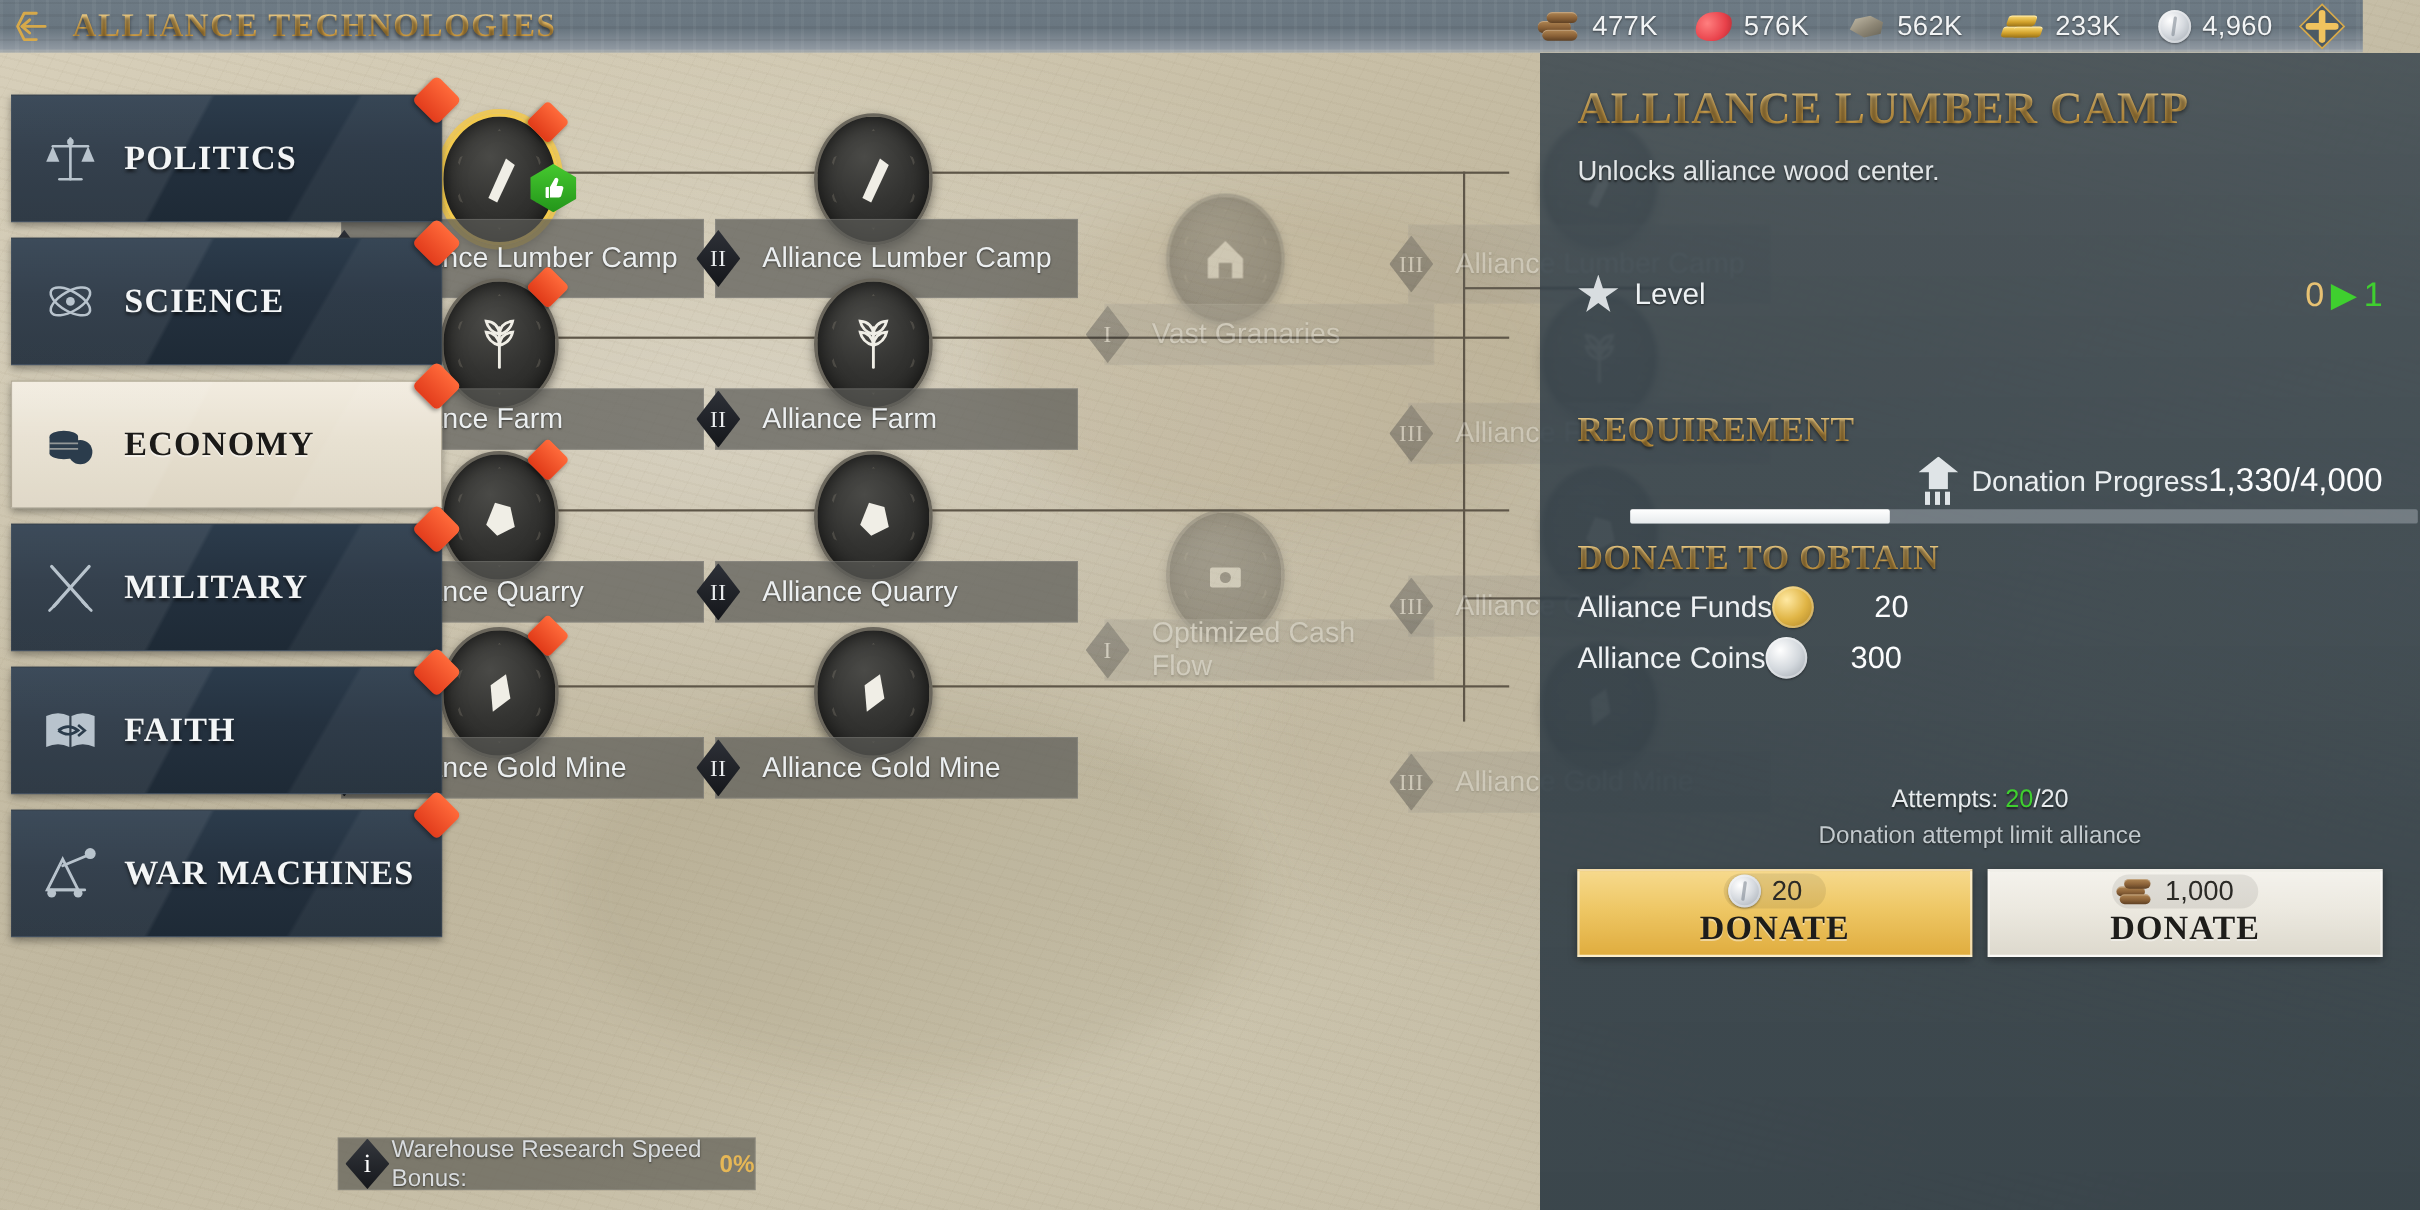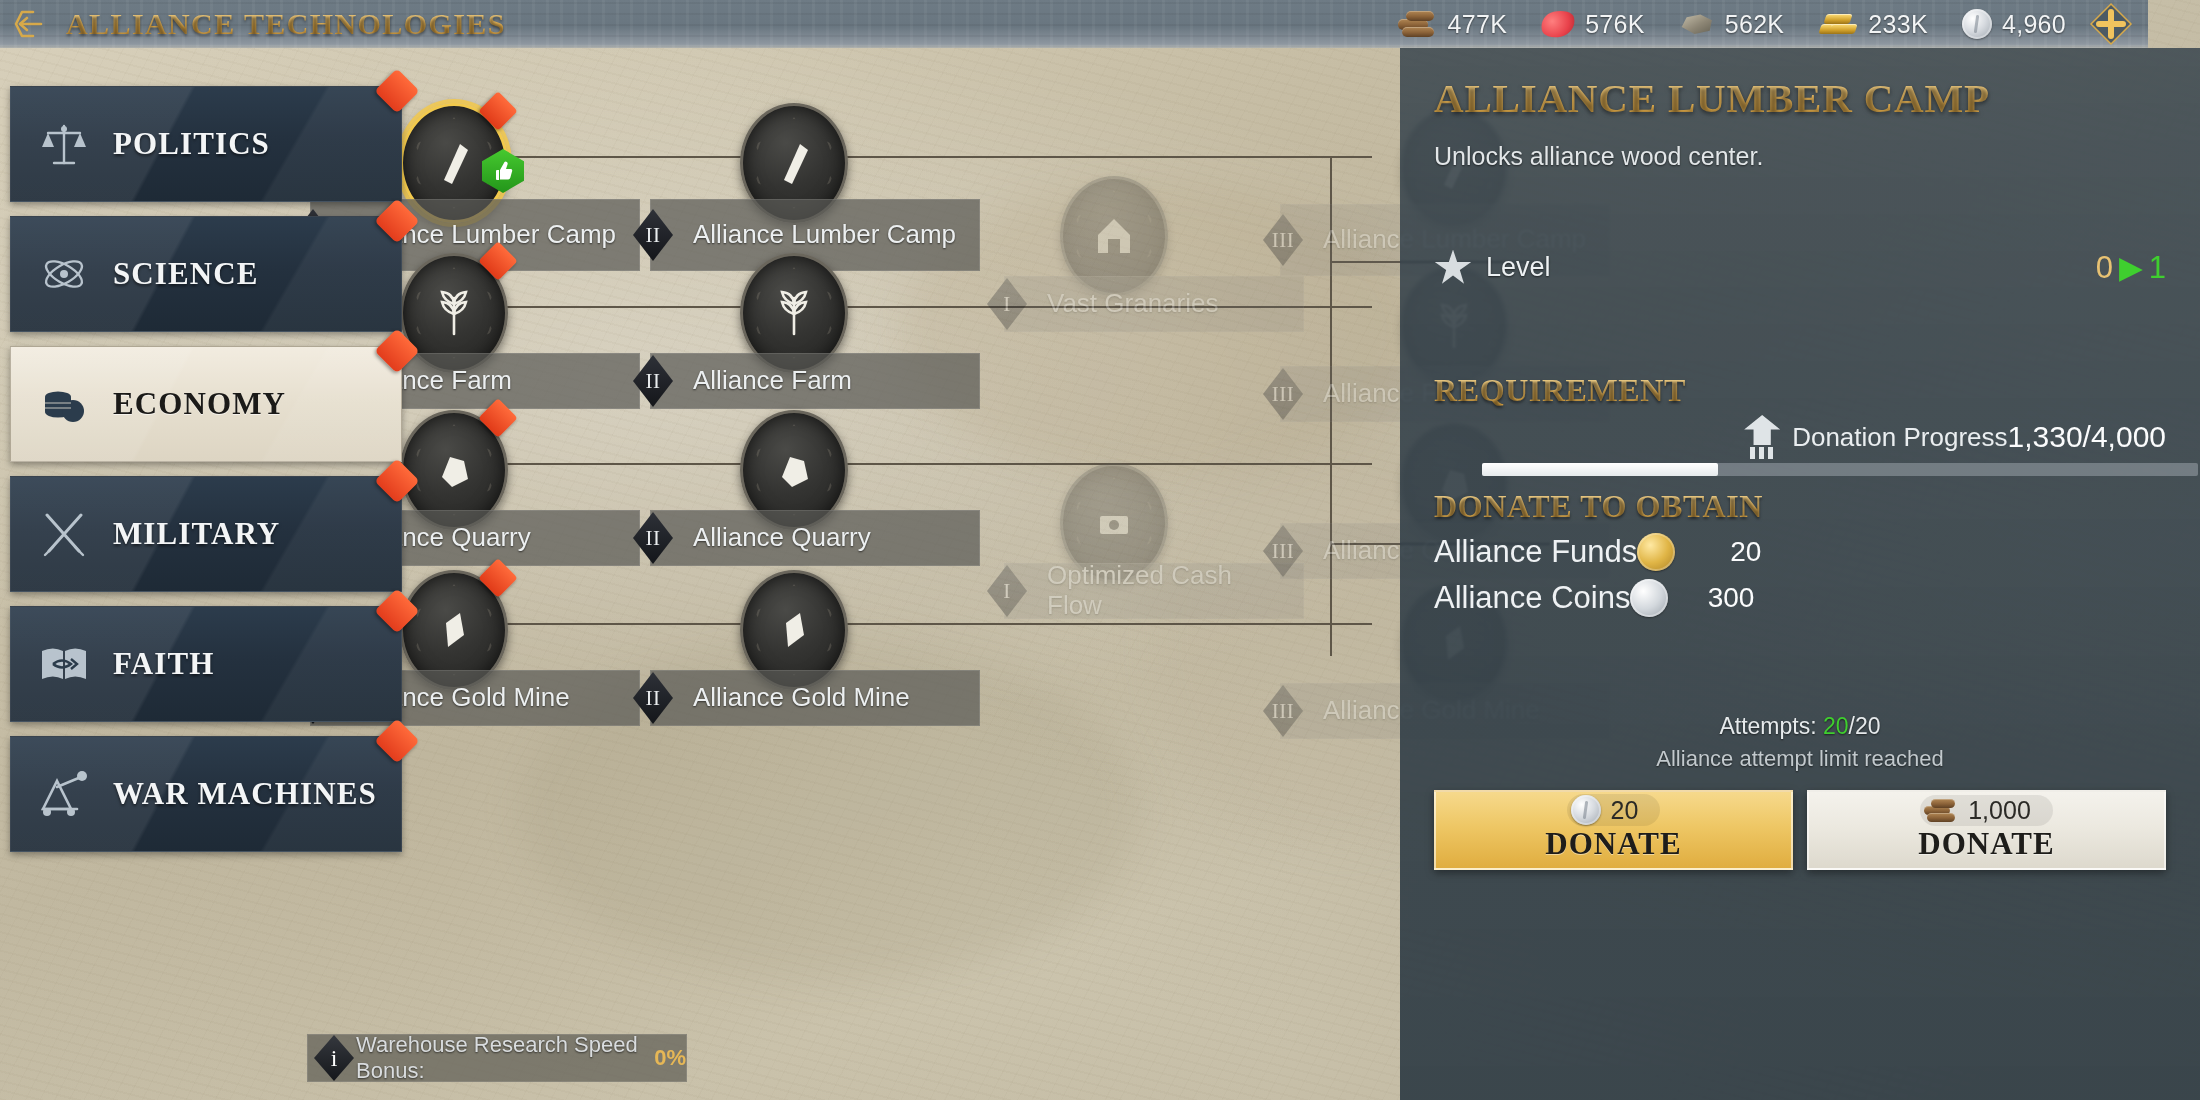--- a/index.html
+++ b/index.html
@@ -198,21 +198,21 @@
     clip-path:polygon(50% 0,100% 48%,74% 48%,74% 100%,26% 100%,26% 48%,0 48%);}
   .uparrow:after{content:"";position:absolute;left:6px;bottom:0;width:24px;height:12px;
     background:repeating-linear-gradient(90deg,#dfe4e7 0 5px,rgba(0,0,0,0) 5px 9px);}
   .reqrow .lbl{color:#eaeef0;font-size:26px;}
   .reqrow .val{color:#fbfcfd;font-size:30px;}
   .bar-track{margin:4px 0 0 48px;height:13px;background:rgba(155,163,170,.55);border-radius:2px;position:relative;width:716px;}
   .bar-fill{position:absolute;left:0;top:0;bottom:0;background:linear-gradient(180deg,#ffffff,#e6eaec);border-radius:2px;}
 
   .sect2{margin-top:12px;}
   .costrow{display:flex;align-items:center;margin-top:8px;}
-  .costrow .lbl{color:#eef1f3;font-size:31px;}
+  .costrow .lbl{color:#eef1f3;font-size:27px;}
   .costrow .cicon{width:38px;height:38px;margin:0 16px 0 0;flex:none;}
   .costrow .val{color:#fbfcfd;font-size:28px;min-width:70px;text-align:right;}
   .coin-gold{border-radius:50%;background:radial-gradient(circle at 35% 32%,#ffe9a3,#e0b546 50%,#a87d22);
     box-shadow:inset 0 0 0 2px rgba(255,255,255,.25),0 1px 2px rgba(0,0,0,.4);}
   .coin-silver{border-radius:50%;background:radial-gradient(circle at 35% 32%,#ffffff,#d3d8dd 50%,#969ea6);
     box-shadow:inset 0 0 0 2px rgba(255,255,255,.35),0 1px 2px rgba(0,0,0,.4);}
 
   .attempts{text-align:center;margin-top:96px;color:#e6eaec;font-size:23px;text-shadow:0 1px 2px rgba(0,0,0,.6);}
   .attempts .g{color:#3fcf2f;}
   .limit{text-align:center;margin-top:6px;color:#c2c9cd;font-size:22px;text-shadow:0 1px 2px rgba(0,0,0,.6);}
@@ -658,21 +658,21 @@
     <div class="costrow">
       <div class="lbl">Alliance Coins</div>
       <div class="spacer"></div>
       <div class="cicon coin-silver"></div>
       <div class="val">300</div>
     </div>
 
     <div class="attempts">
       <span>Attempts: </span><span class="g">20</span><span>/20</span>
     </div>
-    <div class="limit">Alliance attempt limit reached</div>
+    <div class="limit">Donation attempt limit alliance</div>
 
     <div class="btnrow">
 
       <div class="dbtn gold">
         <div class="pill">
           <div class="ic-silvercoin" style="width:30px;height:30px;"></div>
           <span class="amt">20</span>
         </div>
         <div class="cta">DONATE</div>
       </div>

